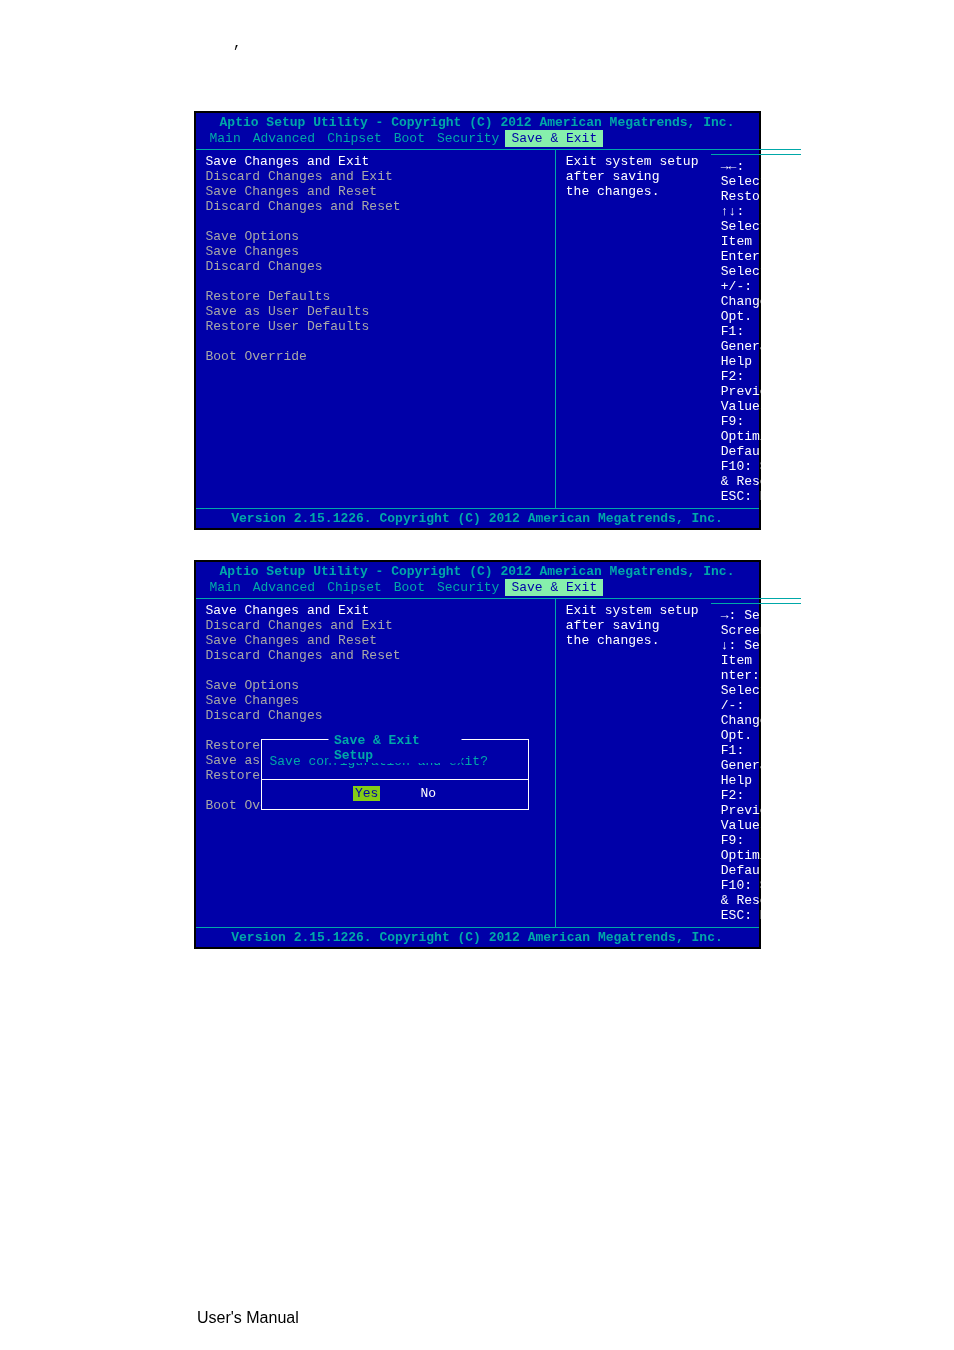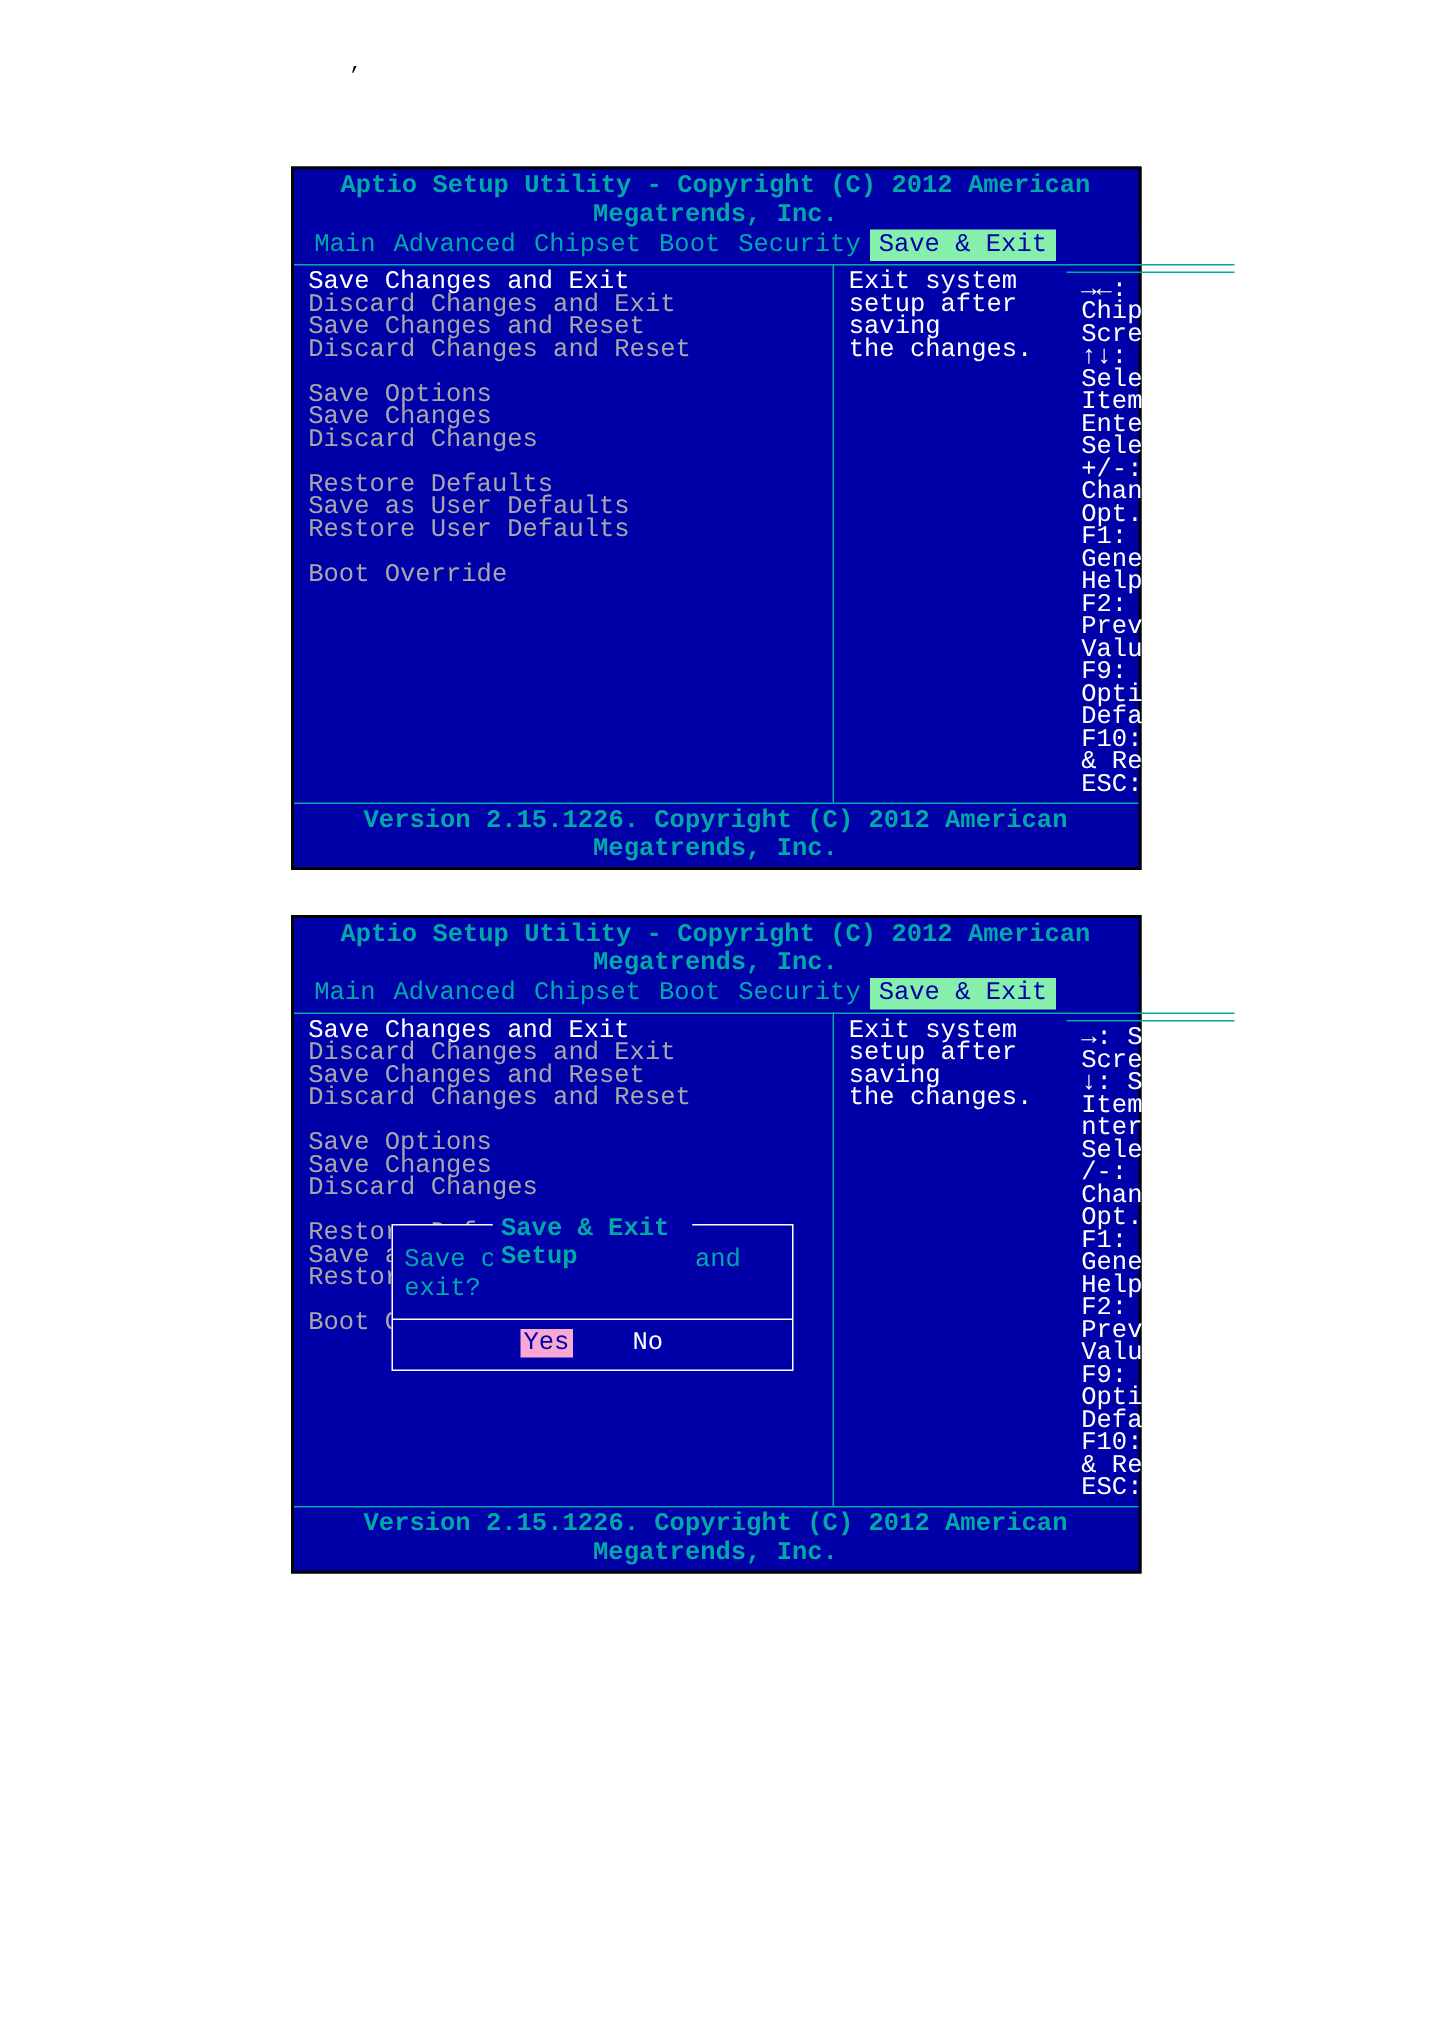--- a/index.html
+++ b/index.html
@@ -3,21 +3,21 @@
 <meta charset="utf-8">
 <style>
   * { margin: 0; padding: 0; box-sizing: border-box; }
   body { background: #fff; font-family: "Courier New", monospace; width: 954px; }
   .comma { color: #000; font-size: 14px; padding: 35px 0 0 233px; }
   .page-content { padding: 60px 150px 40px 150px; }
   .bios-screen {
     background: #0000a8;
     border: 2px solid #000;
     color: #fff;
-    font-size: 17px;
+    font-size: 13px;
     width: 567px;
     margin: 0 auto 30px auto;
   }
   .title-bar {
     color: #00a8a8;
     text-align: center;
     padding: 2px 0 0 0;
     font-weight: bold;
   }
   .menu-row {
@@ -76,21 +76,21 @@
     background: #0000a8;
     color: #00a8a8;
     padding: 0 6px;
     font-weight: bold;
   }
   .dialog-body { padding: 10px 8px 2px 8px; }
   .dialog-text { color: #00a8a8; text-align: left; padding: 4px 0 10px 0; }
   .dialog-sep { border-top: 1px solid #fff; margin: 0 -8px; }
   .dialog-buttons { display: flex; justify-content: center; gap: 40px; padding: 6px 0; }
   .dlg-btn { cursor: pointer; }
-  .dlg-btn.yes { background: #f9a8d4; color: #0000a8; padding: 0 2px; }
+  .dlg-btn.yes { background: #84cc16; color: #0000a8; padding: 0 2px; }
   .dlg-btn.no { color: #fff; }
   .user-manual { font-family: Arial, sans-serif; font-size: 16px; color: #000; padding: 290px 0 40px 197px; }
 </style>
 </head>
 <body>
 
 <div class="comma">,</div>
 
 <div class="page-content">
 
@@ -113,21 +113,21 @@
           <div class="opt-row">Restore User Defaults</div>
           <div class="gap"></div>
           <div class="opt-row">Boot Override</div>
         </div>
       <div class="right-panel">
         <div class="help-top" id="helptop1">
             <div class="help-line">Exit system setup after saving</div>
             <div class="help-line">the changes.</div>
           </div>
         <div class="help-bottom" id="helpbot1">
-            <div class="help-line">→←: Chipset Screen</div>
+            <div class="help-line">→←: Select Restore</div>
             <div class="help-line">↑↓: Select Item</div>
             <div class="help-line">Enter: Select</div>
             <div class="help-line">+/-: Change Opt.</div>
             <div class="help-line">F1: General Help</div>
             <div class="help-line">F2: Previous Values</div>
             <div class="help-line">F9: Optimized Defaults</div>
             <div class="help-line">F10: Save &amp; Reset</div>
             <div class="help-line">ESC: Exit</div>
           </div>
       </div>

